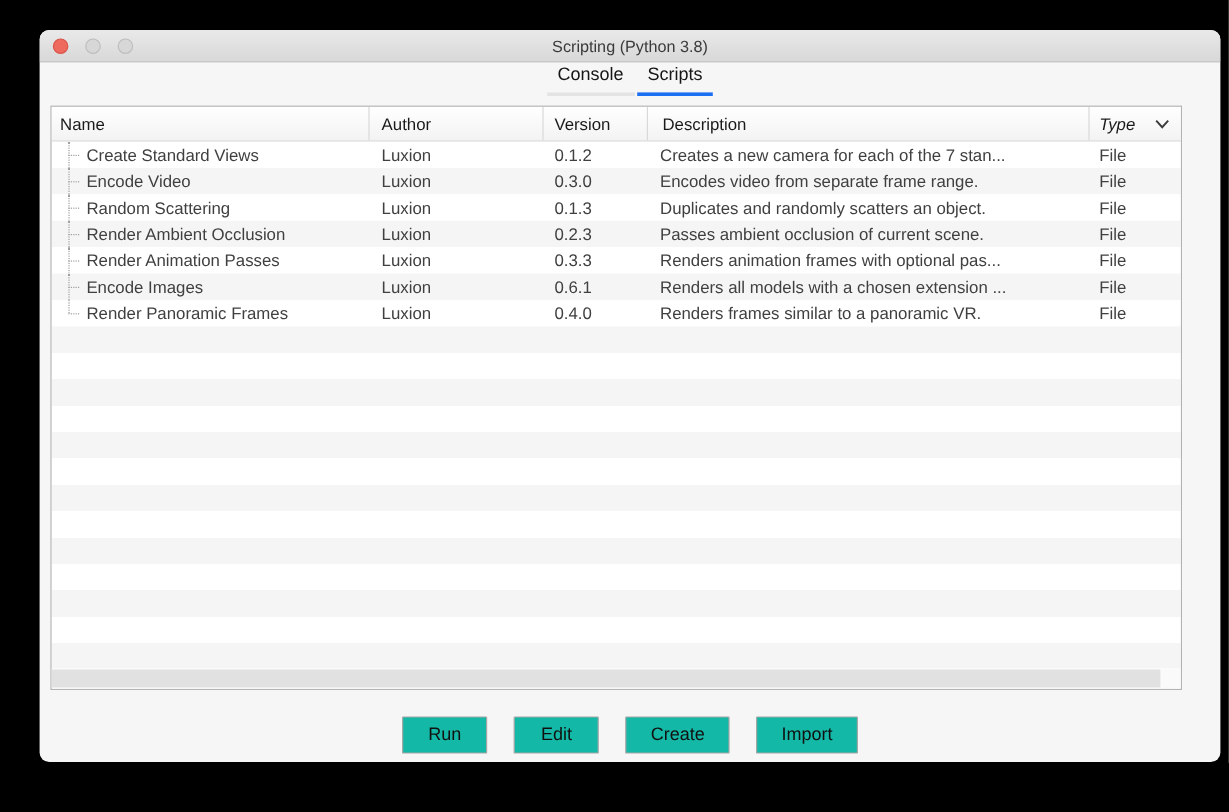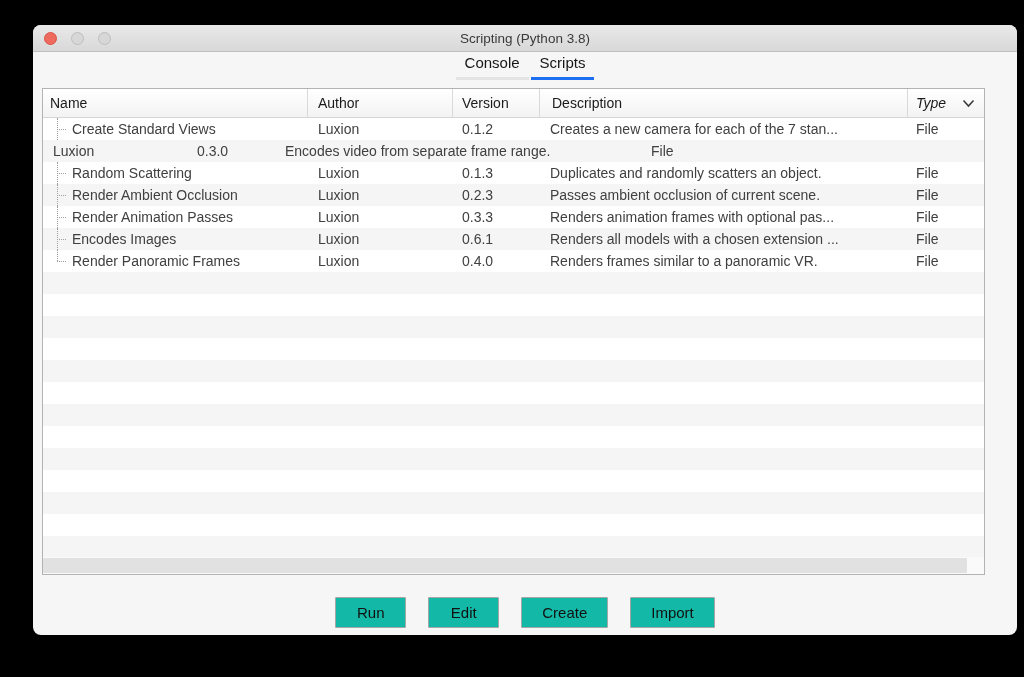--- a/index.html
+++ b/index.html
@@ -158,20 +158,25 @@
             <span>0.1.2</span>
           </div>
           <div class="cell c-desc">
             <span>Creates a new camera for each of the 7 stan...</span>
           </div>
           <div class="cell c-type">
             <span>File</span>
           </div>
         </div>
         <div class="row alt">
+          <div class="cell c-name">
+            <span class="tree-v"></span>
+            <span class="tree-h"></span>
+            <span>Encode Video</span>
+          </div>
           <div class="cell c-author">
             <span>Luxion</span>
           </div>
           <div class="cell c-version">
             <span>0.3.0</span>
           </div>
           <div class="cell c-desc">
             <span>Encodes video from separate frame range.</span>
           </div>
           <div class="cell c-type">
@@ -232,21 +237,21 @@
             <span>Renders animation frames with optional pas...</span>
           </div>
           <div class="cell c-type">
             <span>File</span>
           </div>
         </div>
         <div class="row alt">
           <div class="cell c-name">
             <span class="tree-v"></span>
             <span class="tree-h"></span>
-            <span>Encodes Images</span>
+            <span>Encode Images</span>
           </div>
           <div class="cell c-author">
             <span>Luxion</span>
           </div>
           <div class="cell c-version">
             <span>0.6.1</span>
           </div>
           <div class="cell c-desc">
             <span>Renders all models with a chosen extension ...</span>
           </div>

